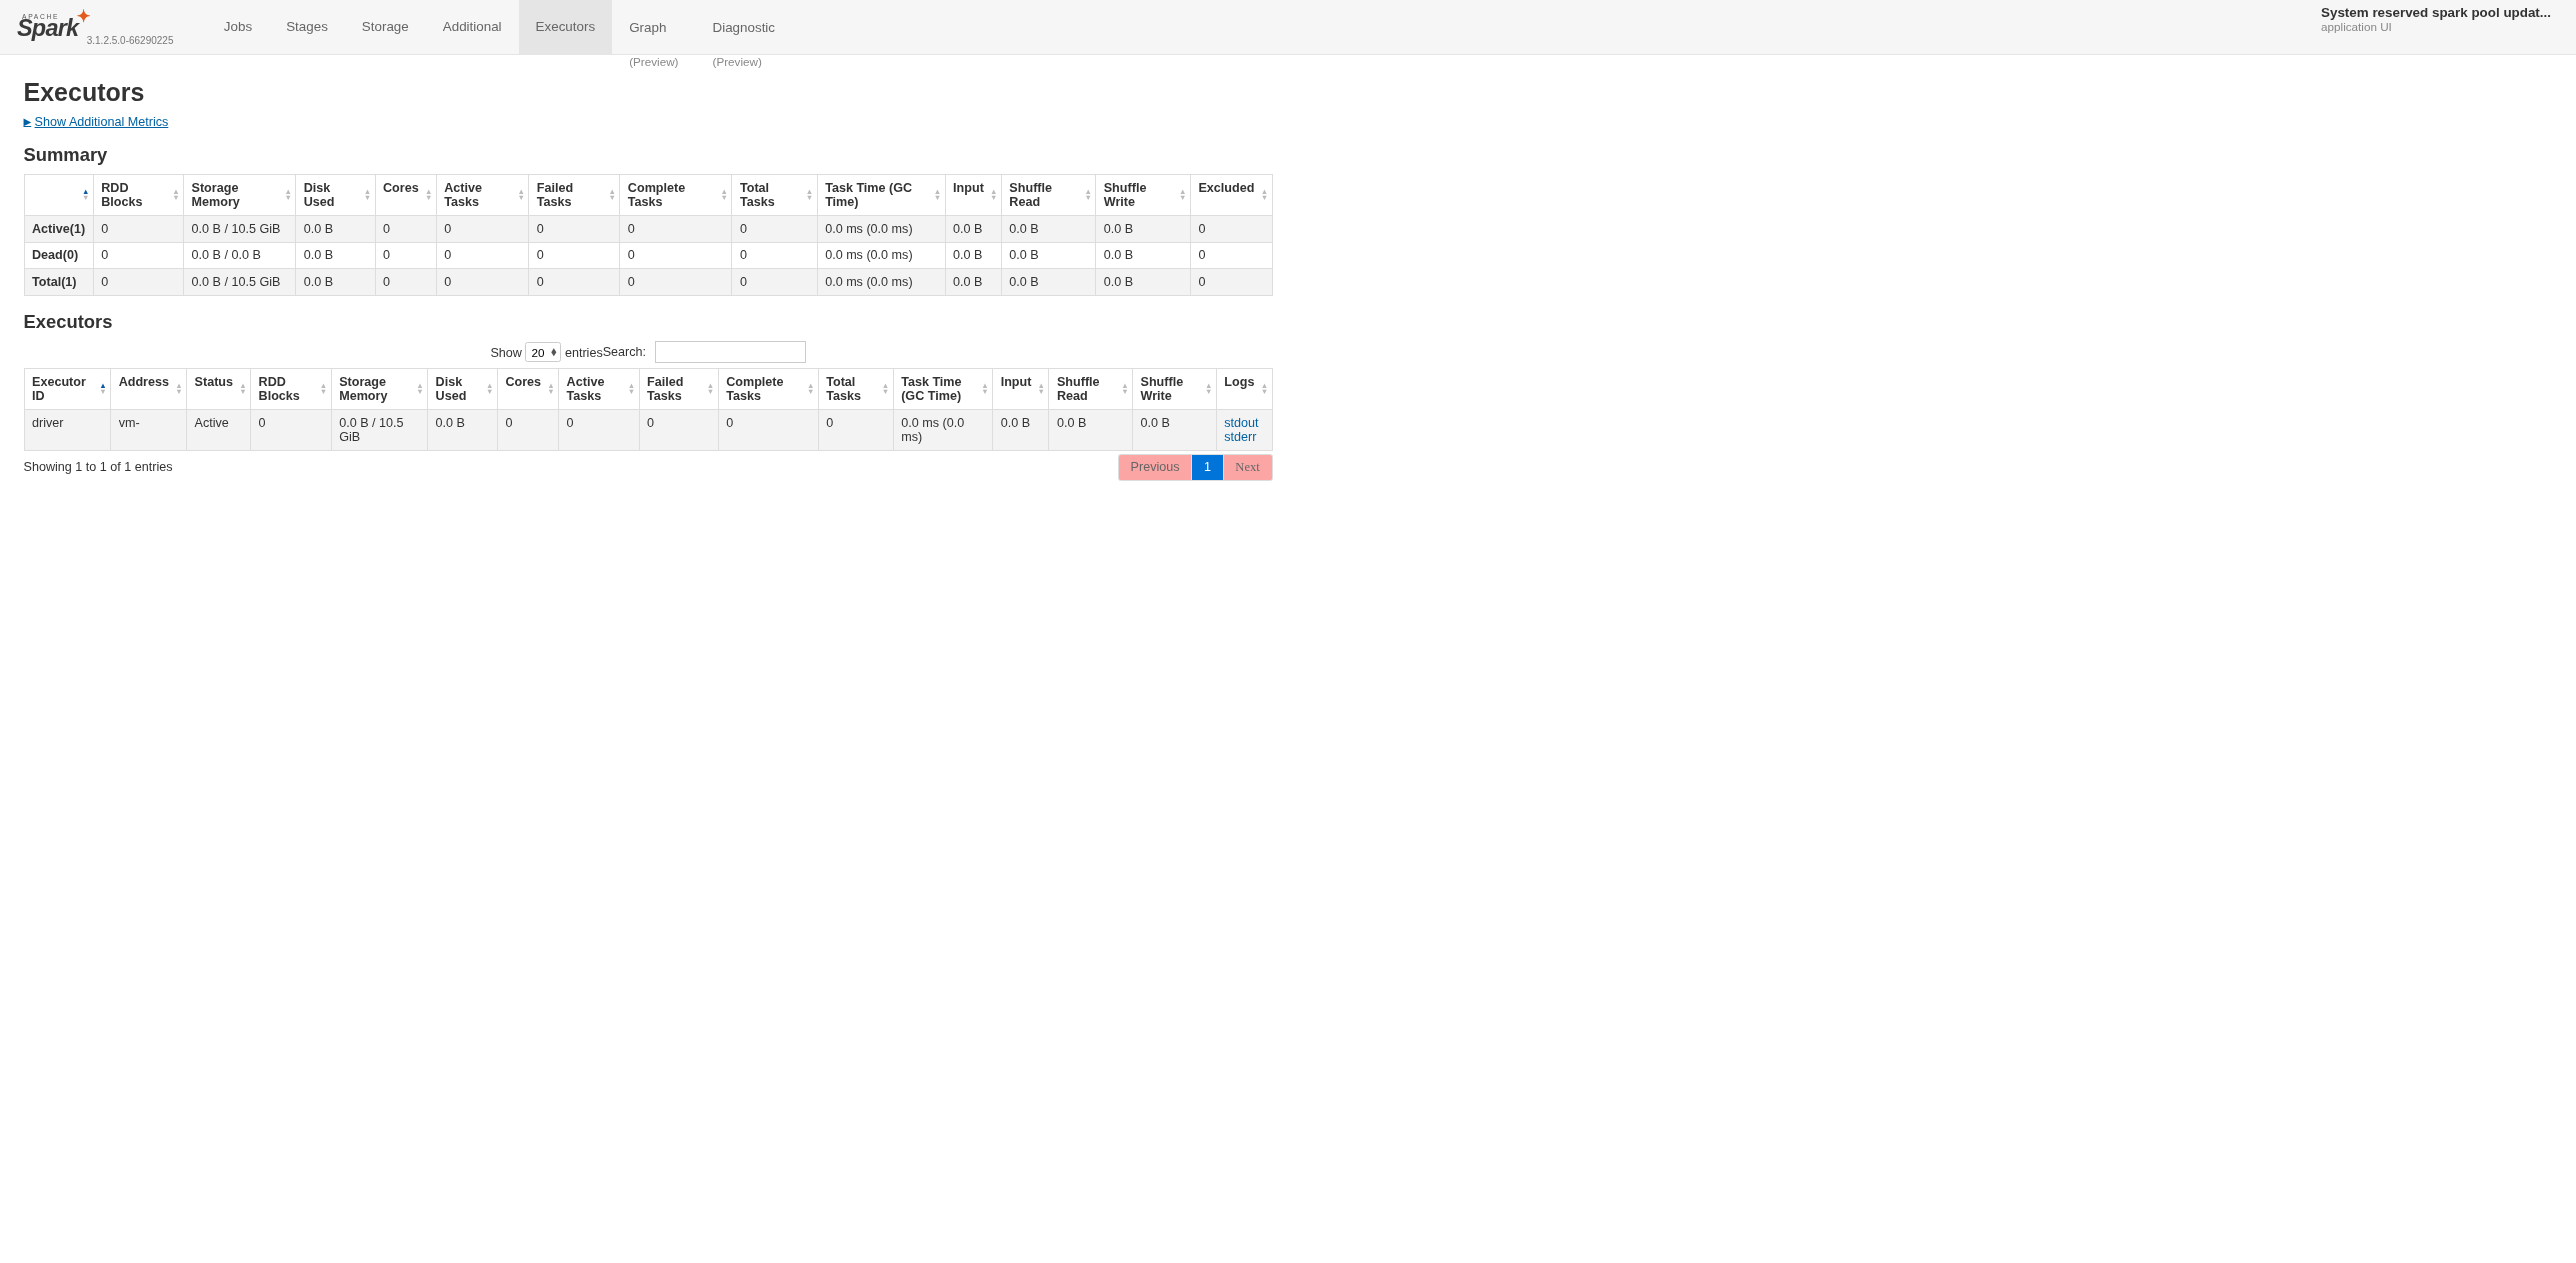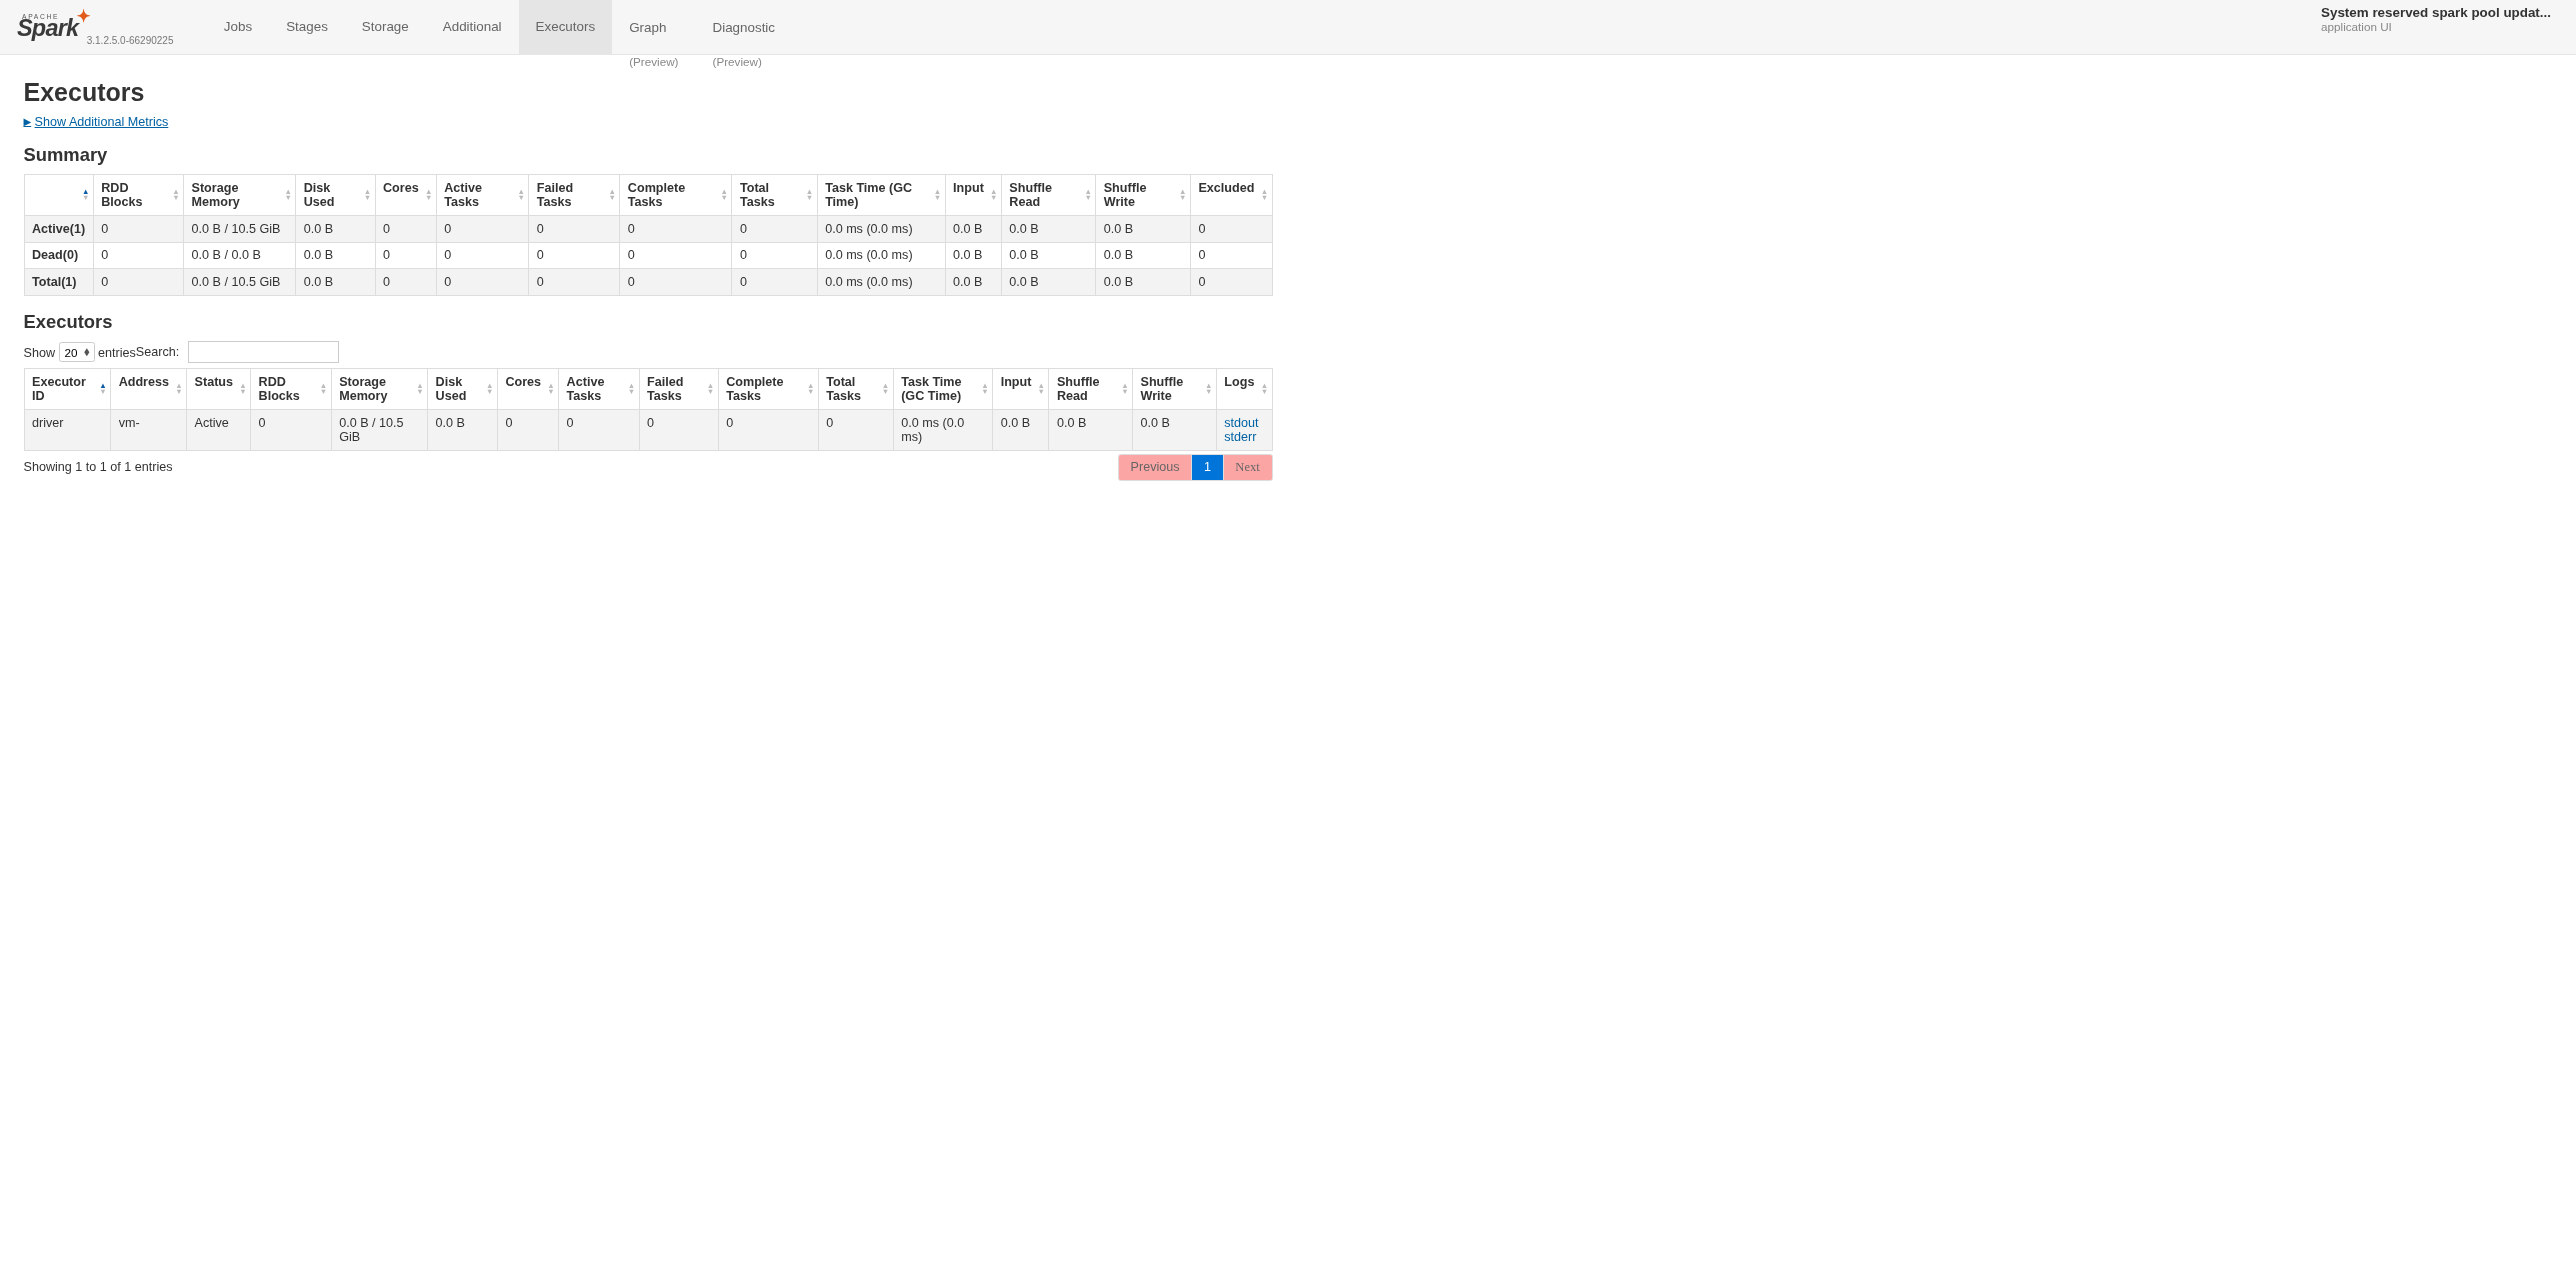--- a/index.html
+++ b/index.html
@@ -158,21 +158,21 @@
     font-size: 7.5px;
     line-height: 5.9px;
     color: #bbb;
     display: flex;
     flex-direction: column;
   }
   .sort-arrows.asc .up { color: #0a5aa6; }
   
   .dt-top {
     display: flex;
-    justify-content: flex-start;
+    justify-content: center;
     align-items: center;
     margin-top: 6px;
     font-size: 12.6px;
   }
   .dt-length select {
     border: 0.8px solid #ccc;
     border-radius: 2.5px;
     padding: 2.5px 15px 2.5px 5px;
     font-size: 11.7px;
     appearance: none;

